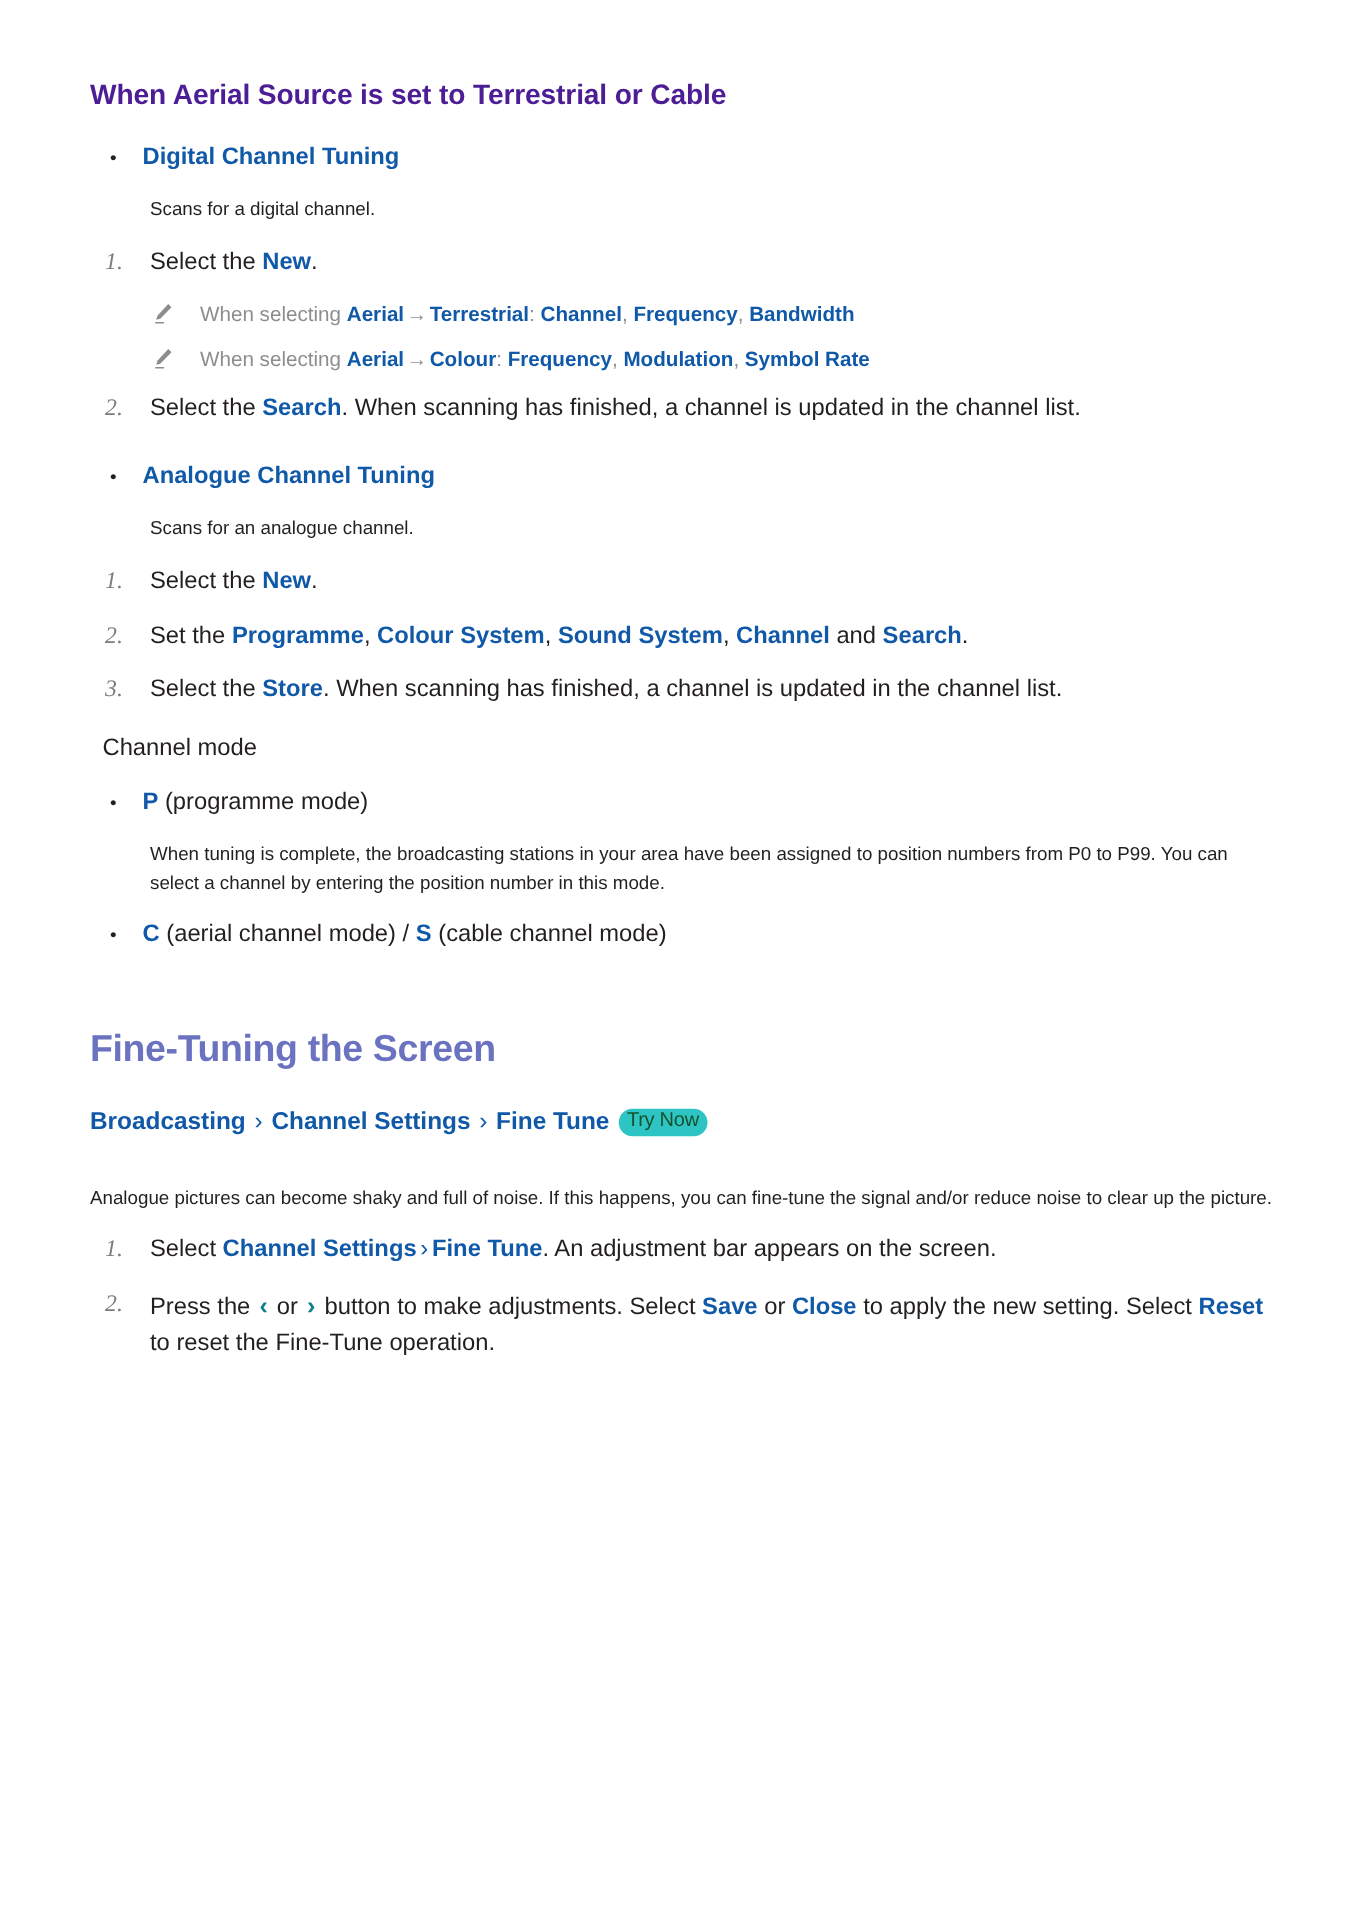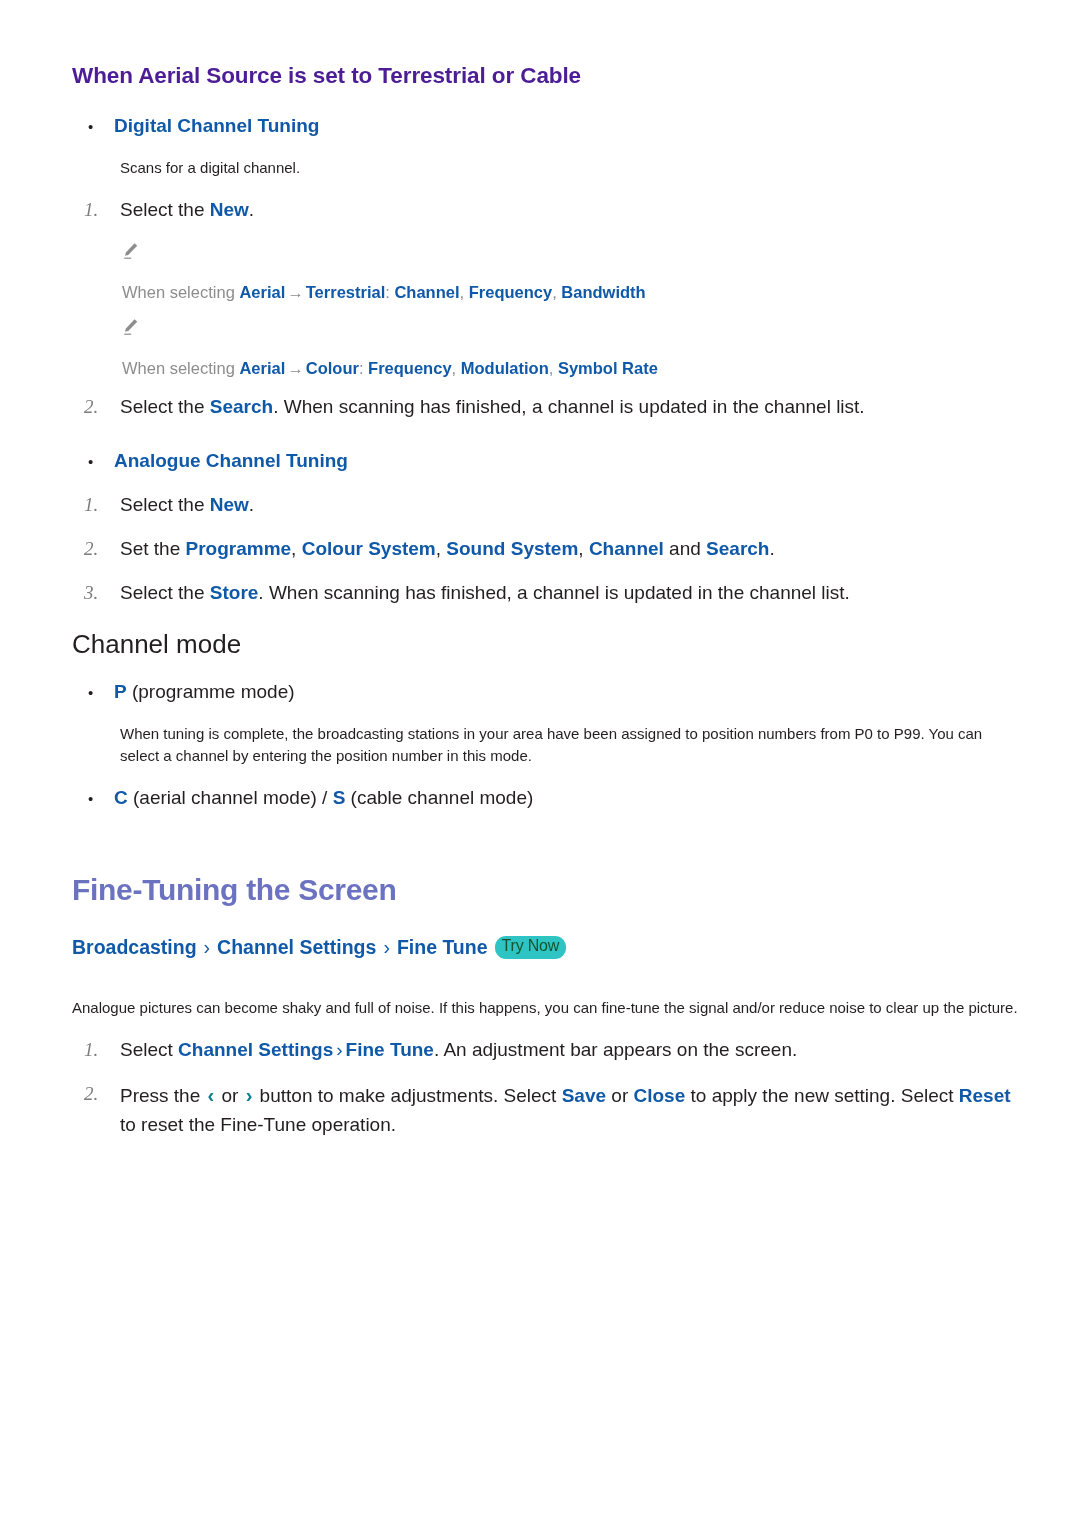--- a/index.html
+++ b/index.html
@@ -33,23 +33,23 @@
   }
   .h1 {
     font-size: 30px;
     font-weight: bold;
     color: #6b73c0;
     letter-spacing: -0.3px;
     margin: 0 0 26px 0;
     line-height: 1.2;
   }
   .plain-head {
-    font-size: 26px;
-    color: #231f20;
-    margin: 0 0 16px 0;
+    font-size: 19px;
+    color: #231f20;
+    margin: 0 0 16px 10px;
     line-height: 1.35;
   }
 
   
   .para {
     font-size: 15px;
     color: #231f20;
     line-height: 1.52;
     margin: 16px 0 16px 0;
   }
@@ -121,21 +121,20 @@
     flex: 1;
     color: #231f20;
   }
 
   
   .note-row {
     display: flex;
     align-items: flex-start;
     margin: 0 0 12px 0;
     padding-left: 50px;
-    flex-direction: column;
   }
   .note-row.tight { padding-left: 12px; }
   .pencil {
     flex: 0 0 38px;
     width: 38px;
     padding-top: 2px;
   }
   .pencil svg { display: block; }
   .note-text {
     font-size: 16.5px;
@@ -222,20 +221,21 @@
     <span class="num-text"><span>Select the </span><span class="blue">Search</span><span>. When scanning has finished, a channel is updated in the channel list.</span></span>
   </div>
 
   <div class="gap-md"></div>
 
   <div class="bullet-row">
     <span class="bullet-dot"></span>
     <span class="bullet-text linkish">Analogue Channel Tuning</span>
   </div>
 
+  <p class="para indent-1">Scans for an analogue channel.</p>
 
   <div class="num-row">
     <span class="num-marker">1.</span>
     <span class="num-text"><span>Select the </span><span class="blue">New</span><span>.</span></span>
   </div>
 
   <div class="num-row">
     <span class="num-marker">2.</span>
     <span class="num-text"><span>Set the </span><span class="blue">Programme</span><span>, </span><span class="blue">Colour System</span><span>, </span><span class="blue">Sound System</span><span>, </span><span class="blue">Channel</span><span> and </span><span class="blue">Search</span><span>.</span></span>
   </div>

